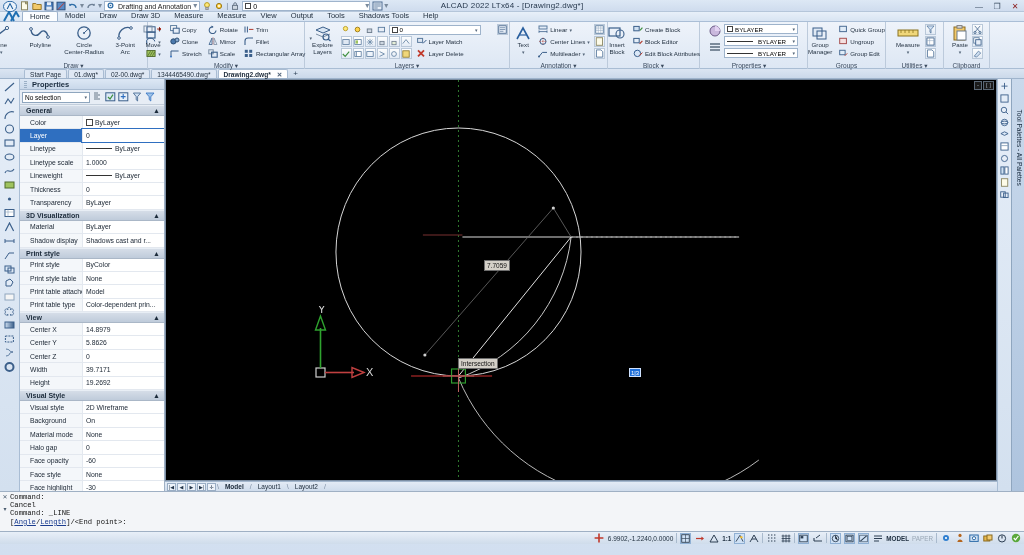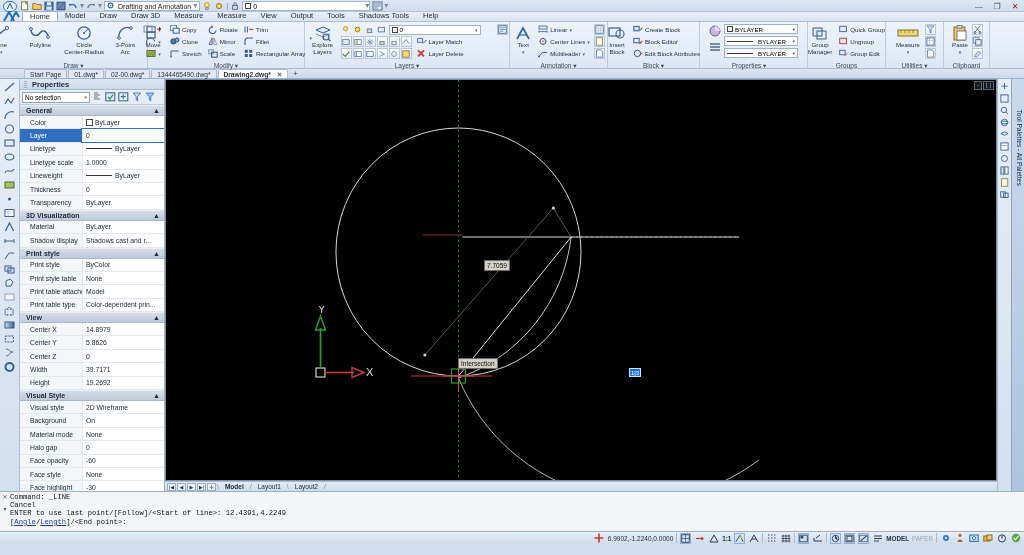--- a/index.html
+++ b/index.html
@@ -289,20 +289,21 @@
       </span>
       <span class="qicon">
         <svg width="11" height="10" viewBox="0 0 11 10">
             <rect x="1" y="1" width="9" height="8" fill="#e7eef7" stroke="#4e6d92"></rect>
             <path d="M2.2 3h6.6M2.2 5h6.6M2.2 7h3.5" stroke="#4e6d92" stroke-width="0.8"></path>
           </svg>
       </span>
       <span class="qsep">▾</span>
     </div>
 
+    <div class="titletext">ALCAD 2022 LTx64  - [Drawing2.dwg*]</div>
 
     <div class="wctrl">
       <div>—</div>
       <div>❐</div>
       <div class="close">✕</div>
     </div>
   </div>
 
   <div class="menubar">
     <span class="logo">
@@ -1373,23 +1374,23 @@
       <div class="vtext">Tool Palettes - All Palettes</div>
     </div>
   </div>
 
   <div class="cmdarea">
     <div class="cmdleft">
       <span>✕</span>
       <span>▾</span>
     </div>
     <div class="cmdlines">
+      <div>Command:</div>
+      <div>Cancel</div>
       <div>Command: _LINE</div>
-      <div>Cancel</div>
-      <div>ENTER to use last point/[Follow]/&lt;Start of line&gt;: 12.4391,4.2249</div>
       <div class="cmdprompt">
         <span>[</span><u>Angle</u><span>/</span><u>Length</u><span>]/&lt;End point&gt;:</span>
       </div>
     </div>
   </div>
 
   <div class="statusbar">
     <div style="flex:1;"></div>
     <span class="sbtn">
       <svg width="10" height="10" viewBox="0 0 10 10">

